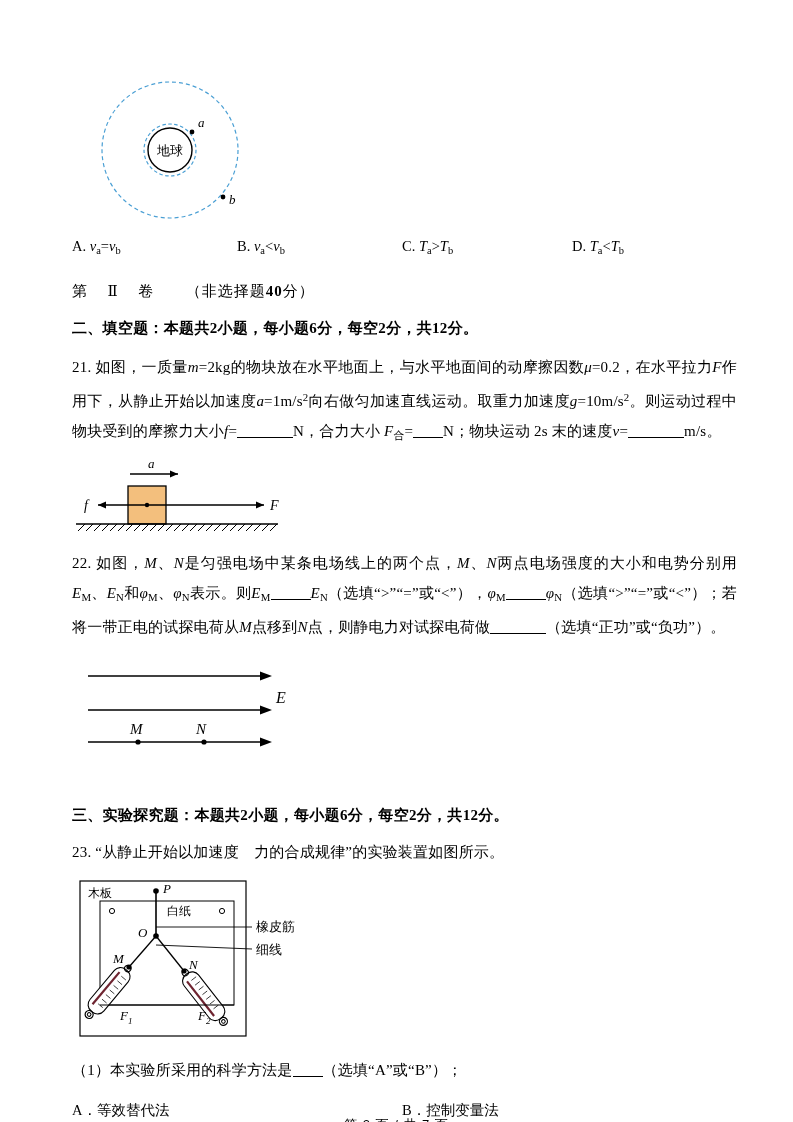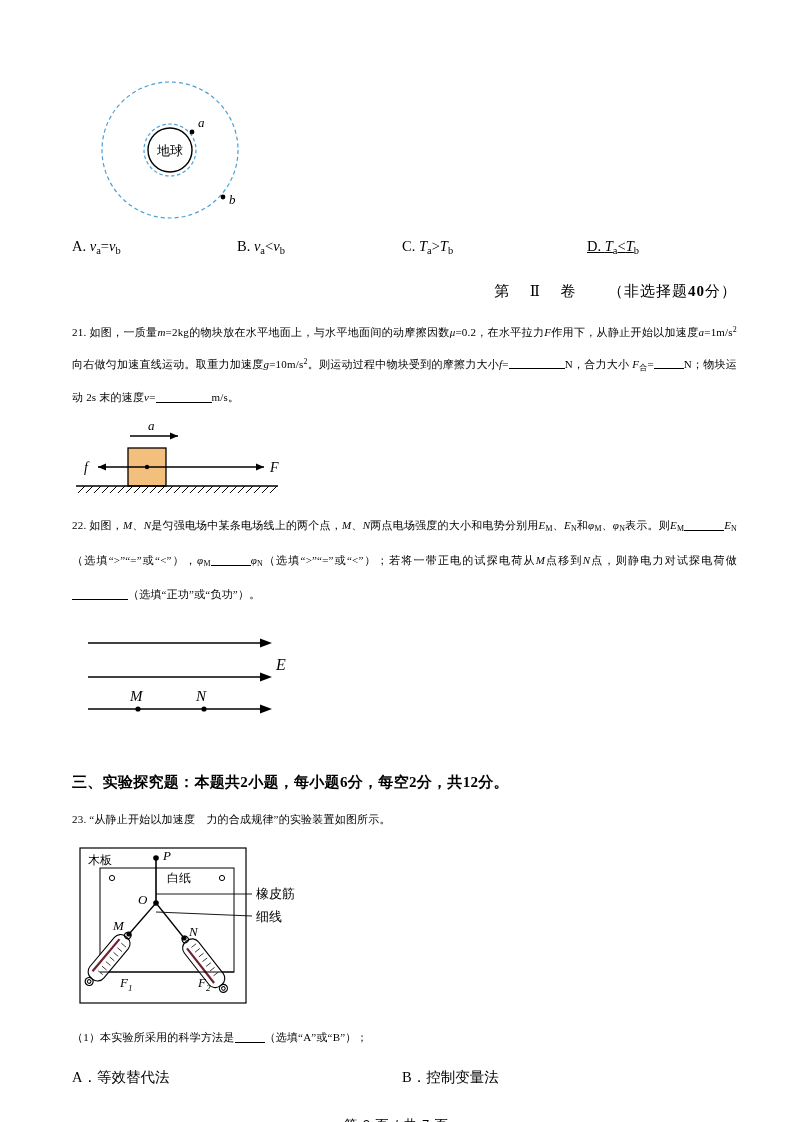--- a/index.html
+++ b/index.html
@@ -20,21 +20,21 @@
   }
   .content {
     position: absolute;
     left: 72px;
     top: 0;
     width: 665px;
   }
 
   
   .para {
-    font-size: 11px;
+    font-size: 15px;
     line-height: 30px;
     text-align: justify;
     letter-spacing: 0.2px;
   }
   .para.cn { font-family: "Liberation Serif", "DejaVu Serif", serif; }
   .bold { font-weight: bold; }
   .it { font-style: italic; font-family: "Liberation Serif", serif; }
   .sub { font-size: 0.72em; vertical-align: -0.28em; font-style: normal;}
   .sup { font-size: 0.72em; vertical-align: 0.45em; font-style: normal;}
   .blank-l { display:inline-block; border-bottom:1px solid #000; width:56px; vertical-align:-2px;}
@@ -49,21 +49,21 @@
     text-align: center;
   }
   .opt {
     position: absolute;
     top: 0;
     white-space: nowrap;
   }
 
   
   .center-head {
-    text-align: right;
+    text-align: left;
     font-size: 15px;
     letter-spacing: 1px;
   }
   .sec-head {
     font-size: 15px;
     font-weight: bold;
     letter-spacing: 0.3px;
   }
 
   
@@ -118,36 +118,39 @@
         <span class="it">v</span><span class="it sub">a</span><span>=</span><span class="it">v</span><span class="it sub">b</span>
       </span>
       <span class="opt" style="left:165px;">
         <span>B.</span>
         <span class="it">v</span><span class="it sub">a</span><span>&lt;</span><span class="it">v</span><span class="it sub">b</span>
       </span>
       <span class="opt" style="left:330px;">
         <span>C.</span>
         <span class="it">T</span><span class="it sub">a</span><span>&gt;</span><span class="it">T</span><span class="it sub">b</span>
       </span>
-      <span class="opt" style="left:515px;text-decoration:underline;">
+      <span class="opt" style="left:500px;">
         <span>D.</span>
         <span class="it">T</span><span class="it sub">a</span><span>&lt;</span><span class="it">T</span><span class="it sub">b</span>
       </span>
     </div>
 
     <div class="center-head" style="margin-top:18px;">
       <span>第</span>
       <span style="display:inline-block;width:10px;"></span>
       <span>Ⅱ</span>
       <span style="display:inline-block;width:10px;"></span>
       <span>卷</span>
       <span style="display:inline-block;width:22px;"></span>
       <span>（非选择题</span><span class="bold">40</span><span>分）</span>
     </div>
 
+    <div class="sec-head" style="margin-top:18px;">
+      <span>二、填空题：本题共</span><span>2</span><span>小题，每小题</span><span>6</span><span>分，每空</span><span>2</span><span>分，共</span><span>12</span><span>分。</span>
+    </div>
 
     <div class="para cn" style="margin-top:14px;">
       <span>21.</span>
       <span>如图，一质量</span><span class="it">m</span><span>=2kg</span><span>的物块放在水平地面上，与水平地面间的动摩擦因数</span><span class="it">μ</span><span>=0.2</span><span>，在水平拉力</span><span class="it">F</span><span>作用下，从静止开始以加速度</span><span class="it">a</span><span>=1m/s</span><span class="sup">2</span><span>向右做匀加速直线运动。取重力加速度</span><span class="it">g</span><span>=10m/s</span><span class="sup">2</span><span>。则运动过程中物块受到的摩擦力大小</span><span class="it">f</span><span>=</span><span class="blank-l"></span><span>N，合力大小</span> <span class="it">F</span><span class="sub">合</span><span>=</span><span class="blank-s"></span><span>N；物块运动 2s 末的速度</span><span class="it">v</span><span>=</span><span class="blank-l"></span><span>m/s。</span>
     </div>
 
     <div class="fig" style="margin-top:8px;">
       <svg width="300" height="80" viewBox="0 0 300 80">
 
         <line x1="58" y1="16" x2="106" y2="16" stroke="#000" stroke-width="1.4"></line>

